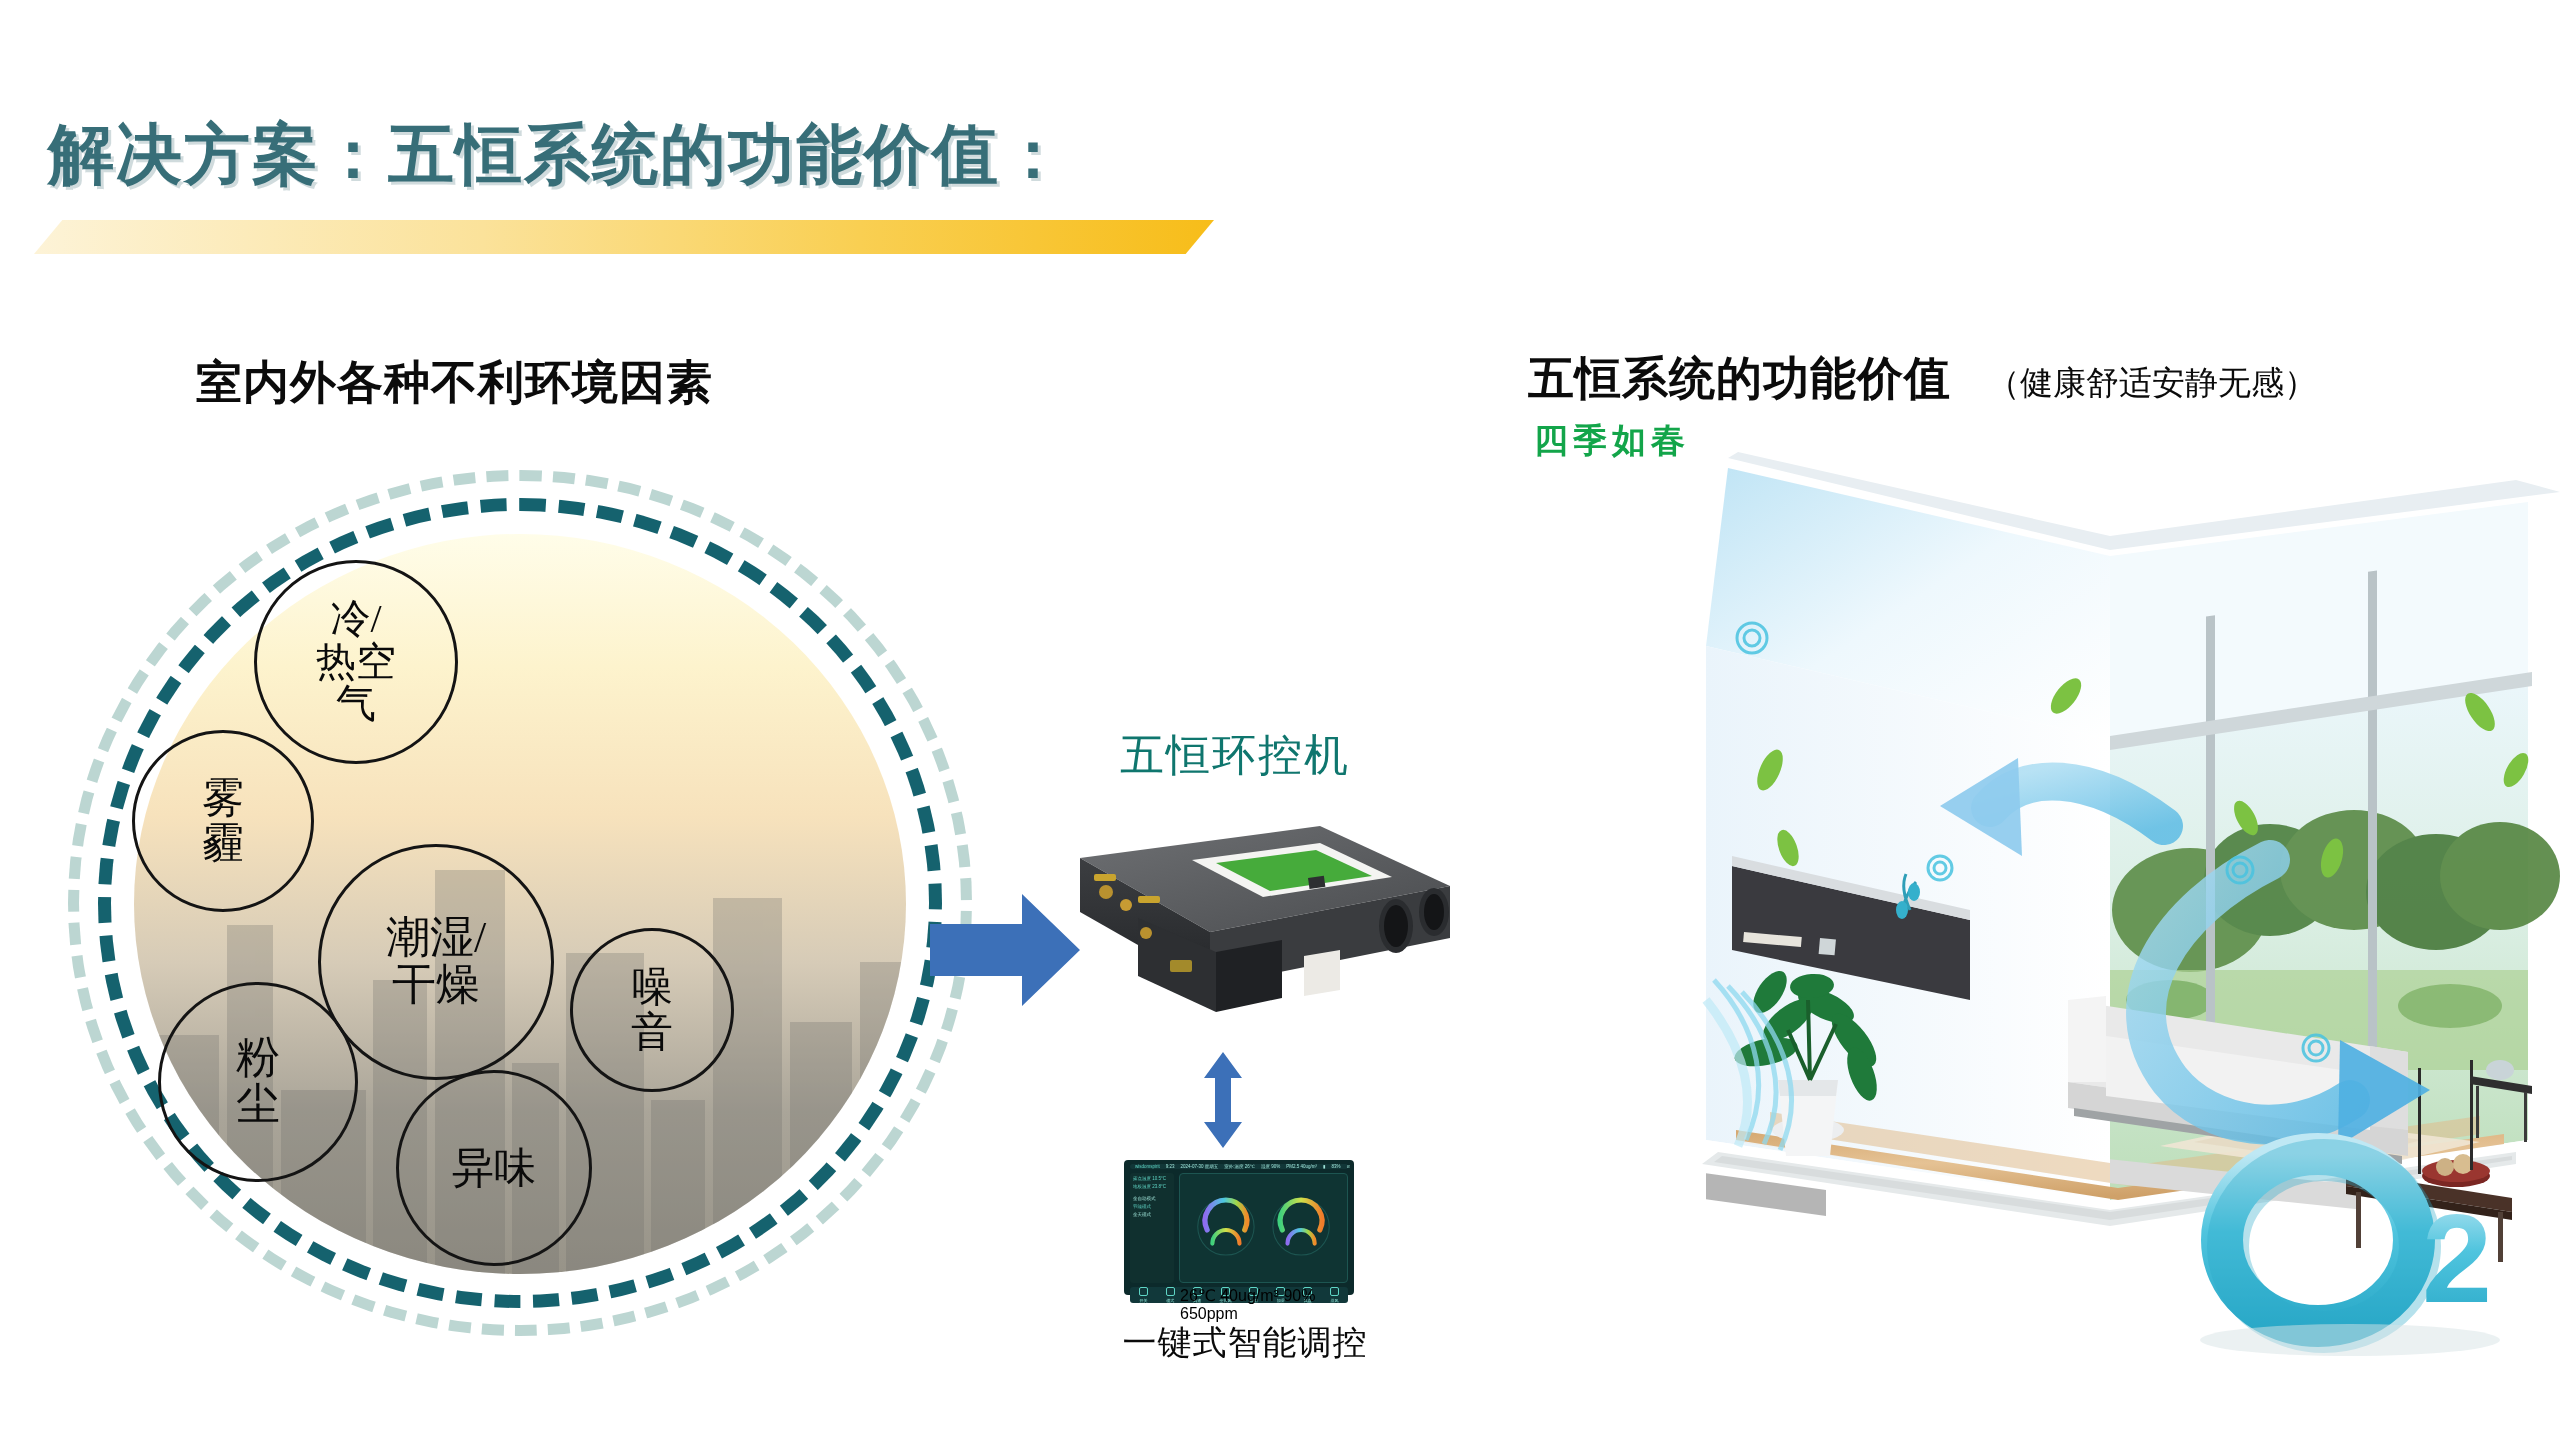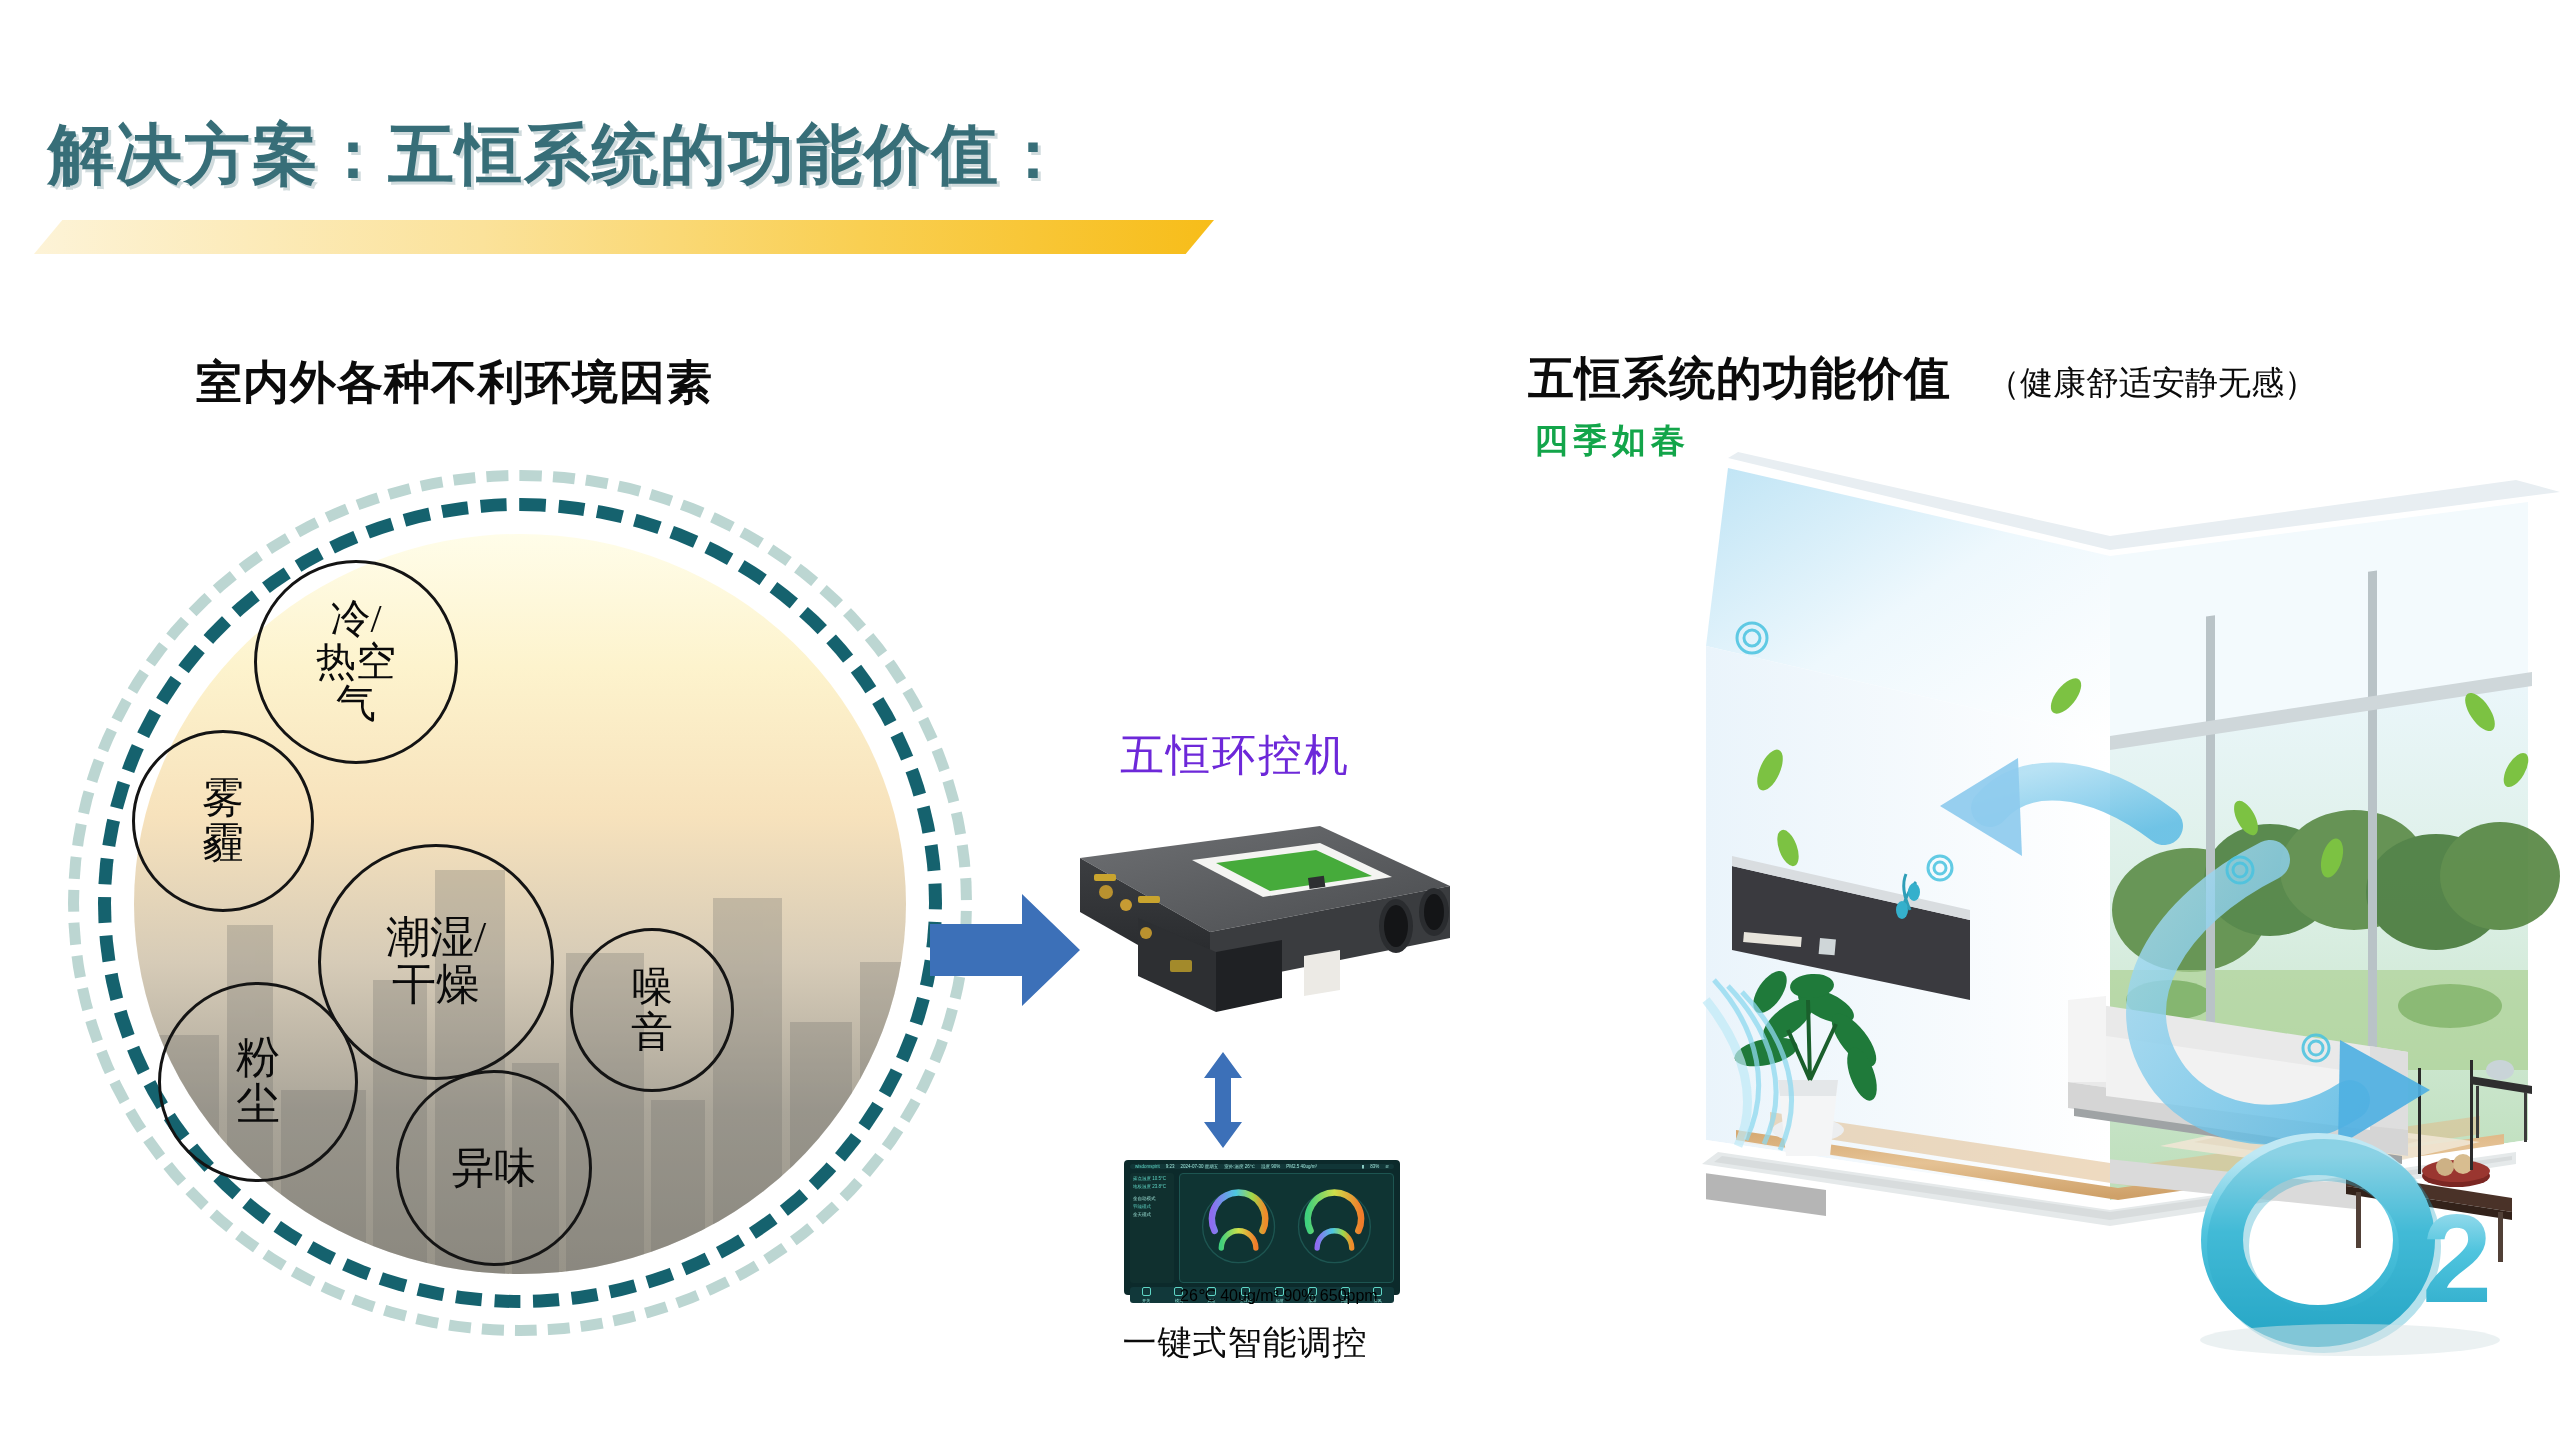--- a/index.html
+++ b/index.html
@@ -85,26 +85,26 @@
     text-align: center; line-height: 1.06;
     color: #0a0a0a; font-weight: 400;
     font-family: "Liberation Serif", "DejaVu Serif", serif;
     background: transparent;
   }
 
   
   #center-arrow { position: absolute; left: 930px; top: 890px; width: 150px; height: 120px; }
   #device-label {
     position: absolute; left: 1120px; top: 726px;
-    font-size: 44px; font-weight: 400; color: #6d28d9;
+    font-size: 44px; font-weight: 400; color: #0f766e;
     font-family: "Liberation Serif","DejaVu Serif", serif; letter-spacing: 2px;
   }
   #device-unit { position: absolute; left: 1020px; top: 800px; width: 430px; height: 230px; }
   #vert-arrow  { position: absolute; left: 1200px; top: 1052px; width: 46px; height: 96px; }
-  #panel       { position: absolute; left: 1124px; top: 1160px; width: 276px; height: 135px; }
+  #panel       { position: absolute; left: 1124px; top: 1160px; width: 230px; height: 135px; }
   #panel-label {
     position: absolute; left: 1120px; top: 1320px; width: 250px; text-align: center;
     font-size: 34px; color: #0b0b0b;
     font-family: "Liberation Serif","DejaVu Serif", serif; letter-spacing: 1px;
   }
 
   
   .pnl-shell { width:100%; height:100%; background:#0c2a2b; border-radius:4px; padding:4px 6px; display:flex; flex-direction:column; gap:4px; }
   .pnl-top { height:17px; background:#113637; border-radius:3px; display:flex; align-items:center; gap:6px; padding:0 5px; }
   .pnl-mid { flex:1; display:flex; gap:5px; }

